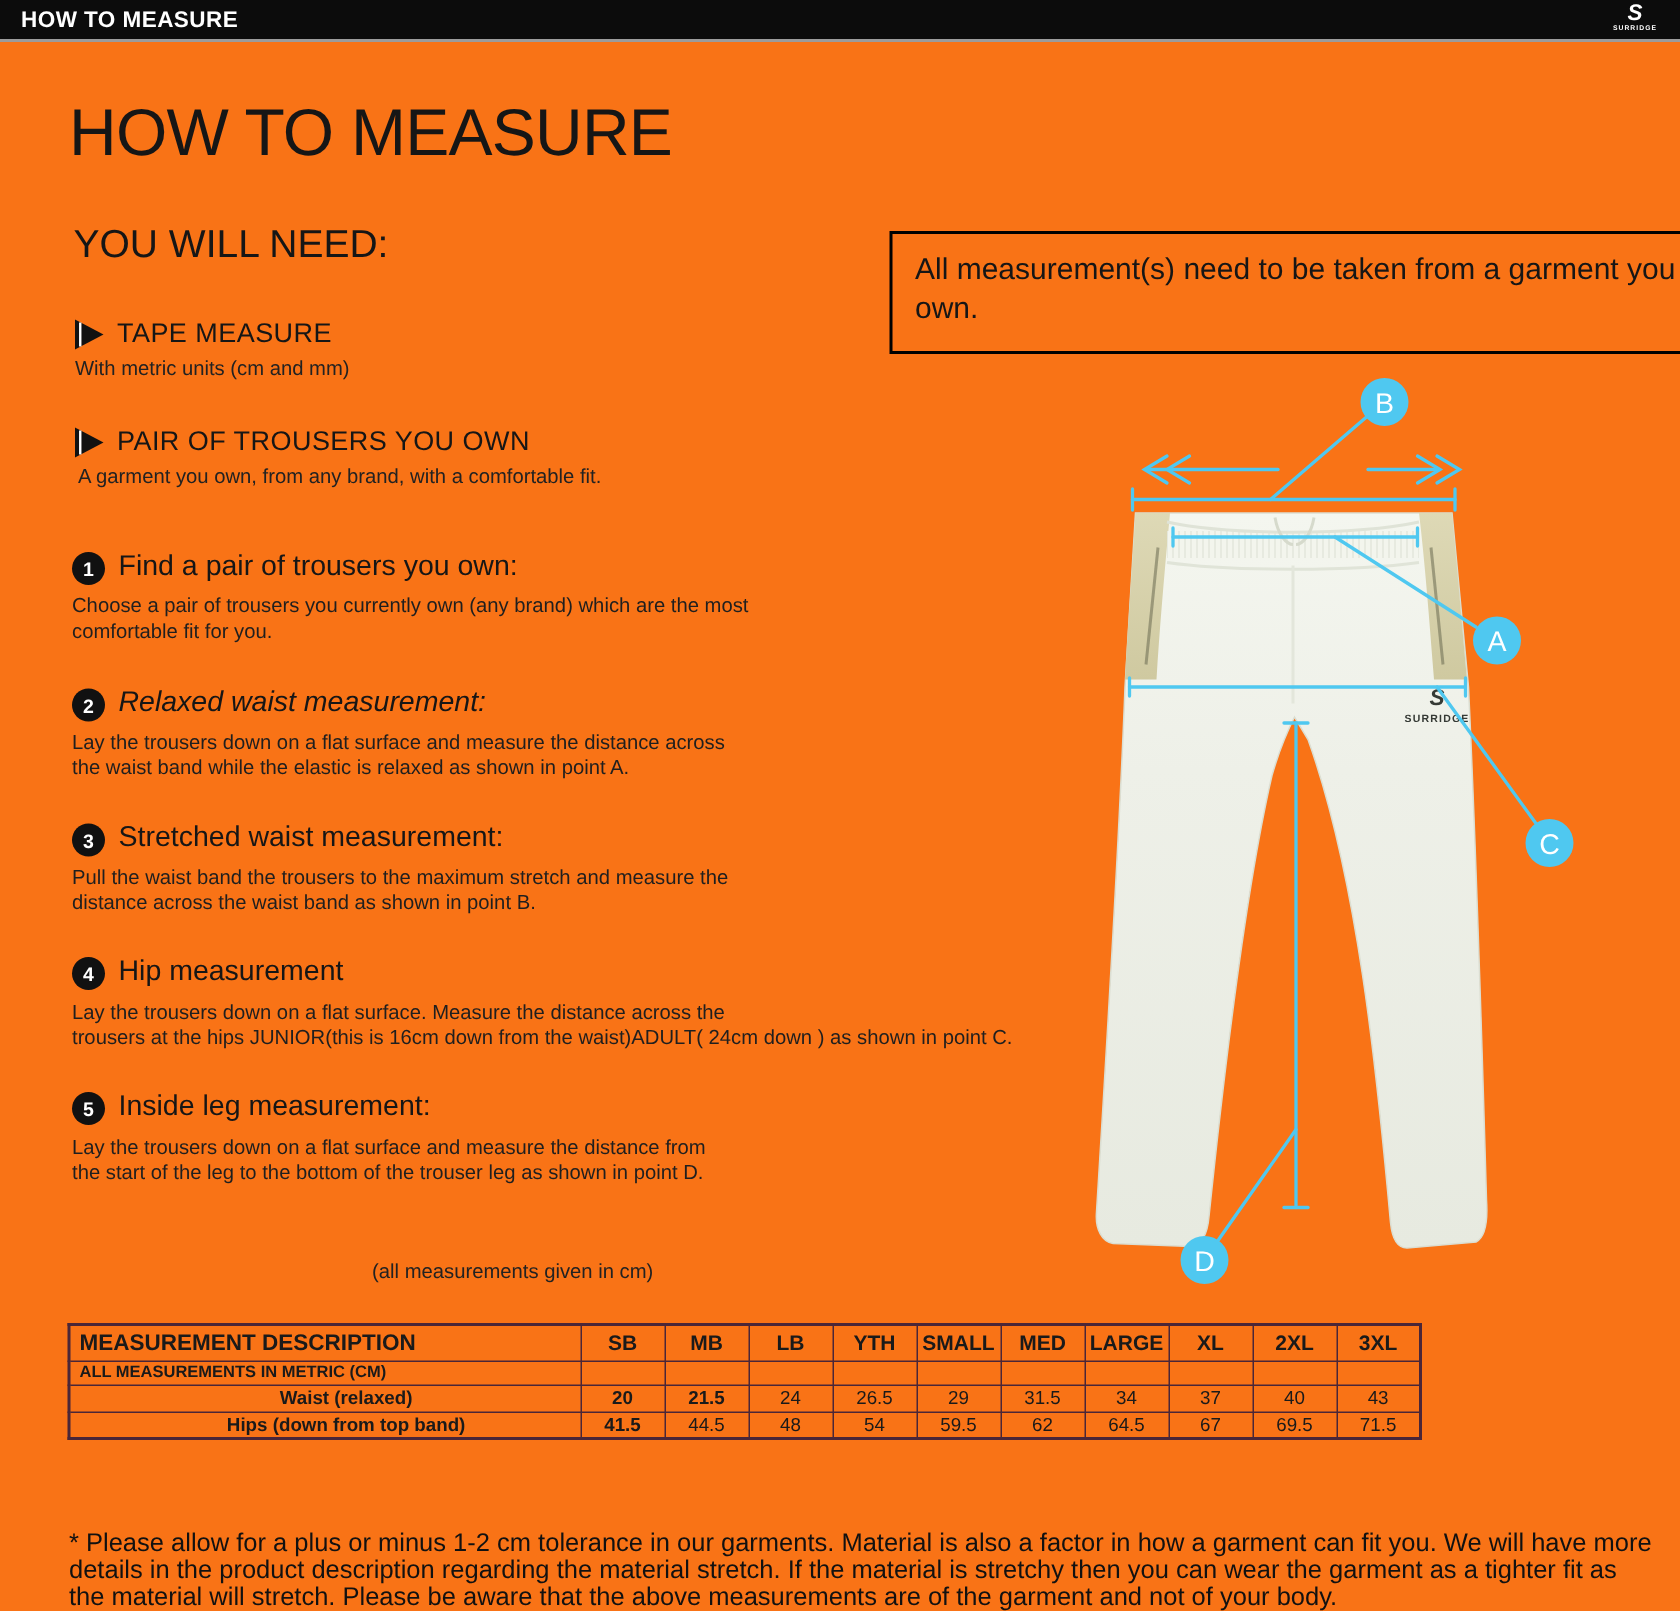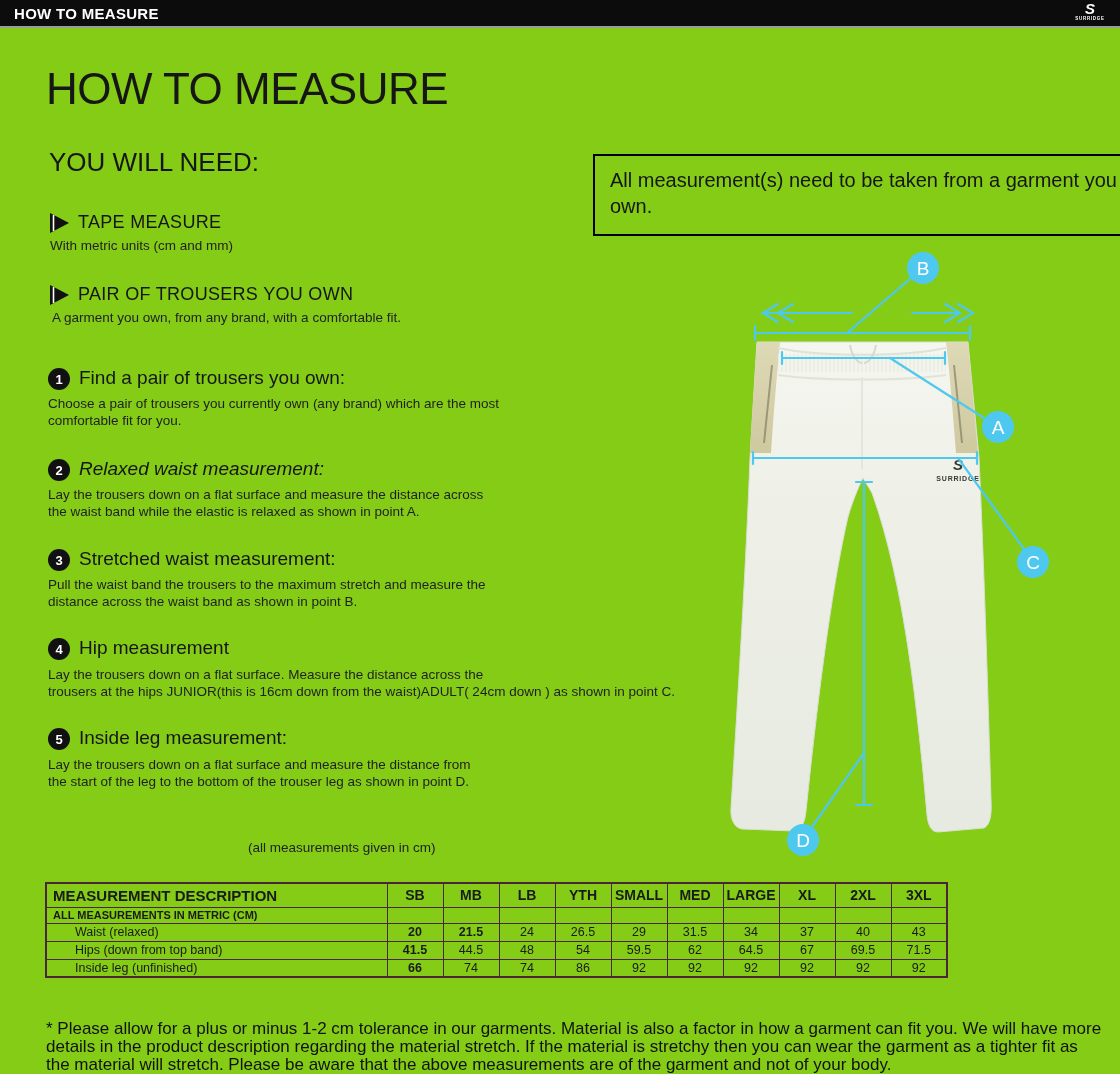--- a/index.html
+++ b/index.html
@@ -1,18 +1,18 @@
 <!DOCTYPE html>
 <html><head>
 <meta charset="utf-8">
 <style>
   * { margin:0; padding:0; box-sizing:border-box; }
   html,body { background:#fff; }
   body { font-family:"Liberation Sans", sans-serif; color:#1a1a1a; }
-  .page { position:relative; width:1120px; height:1074px; background:#84cc16; overflow:hidden; }
+  .page { position:relative; width:1120px; height:1074px; background:#f97316; overflow:hidden; }
 
   
   .topbar { position:absolute; left:0; top:0; width:1120px; height:28px; background:#0c0c0c;
             border-bottom:2px solid #9c9c9c; display:flex; align-items:center; }
   .topbar-title { color:#fff; font-size:15px; font-weight:bold; letter-spacing:.3px; margin-left:14px; }
   .topbar-logo { position:absolute; right:8px; top:1px; width:44px; text-align:center; color:#fff; line-height:1; }
   .topbar-logo .s { font-size:15px; font-weight:bold; font-style:italic; display:block; }
   .topbar-logo .w { font-size:4.5px; font-weight:bold; letter-spacing:.7px; display:block; margin-top:1px; }
 
   .h1 { position:absolute; left:46px; top:64px; font-size:44px; letter-spacing:-.5px; color:#161616; }
@@ -38,21 +38,21 @@
 
   table.size-chart { position:absolute; left:45px; top:882px; width:902px;
                      border-collapse:collapse; table-layout:fixed;
                      border:2px solid #4a2638; }
   table.size-chart td { border:1px solid #4a2638; overflow:hidden; white-space:nowrap; }
   td.desc { text-align:left; padding-left:6px; }
   tr.hdr td { height:24px; font-size:14px; font-weight:bold; text-align:center; }
   tr.hdr td.desc { font-size:15px; text-align:left; }
   tr.metric td { height:16px; font-size:11px; font-weight:bold;margin-top:14px; }
   tr.data td { height:18px; font-size:12.5px; text-align:center; }
-  tr.data td.desc { font-weight:normal; text-align:left; font-size:12.5px;padding-left:28px; }
+  tr.data td.desc { font-weight:bold; text-align:center; font-size:12.5px;padding-left:28px; }
   tr.data td.b1 { font-weight:bold; }
 
   .footnote { position:absolute; left:46px; top:1020px; width:1056px; font-size:17px; line-height:18px; color:#111; }
 </style>
 </head>
 <body>
 
 <div class="page">
 
   <div class="topbar">
@@ -262,31 +262,18 @@
       <td>44.5</td>
       <td>48</td>
       <td>54</td>
       <td>59.5</td>
       <td>62</td>
       <td>64.5</td>
       <td>67</td>
       <td>69.5</td>
       <td>71.5</td>
     </tr>
-    <tr class="data">
-      <td class="desc">Inside leg (unfinished)</td>
-      <td class="b1">66</td>
-      <td>74</td>
-      <td>74</td>
-      <td>86</td>
-      <td>92</td>
-      <td>92</td>
-      <td>92</td>
-      <td>92</td>
-      <td>92</td>
-      <td>92</td>
-    </tr>
   </tbody>
     </table>
 
   <div class="footnote">* Please allow for a plus or minus 1-2 cm tolerance in our garments. Material is also a factor in how a garment can fit you. We will have more details in the product description regarding the material stretch. If the material is stretchy then you can wear the garment as a tighter fit as the material will stretch. Please be aware that the above measurements are of the garment and not of your body.</div>
 
 </div>
 
 </body></html>

